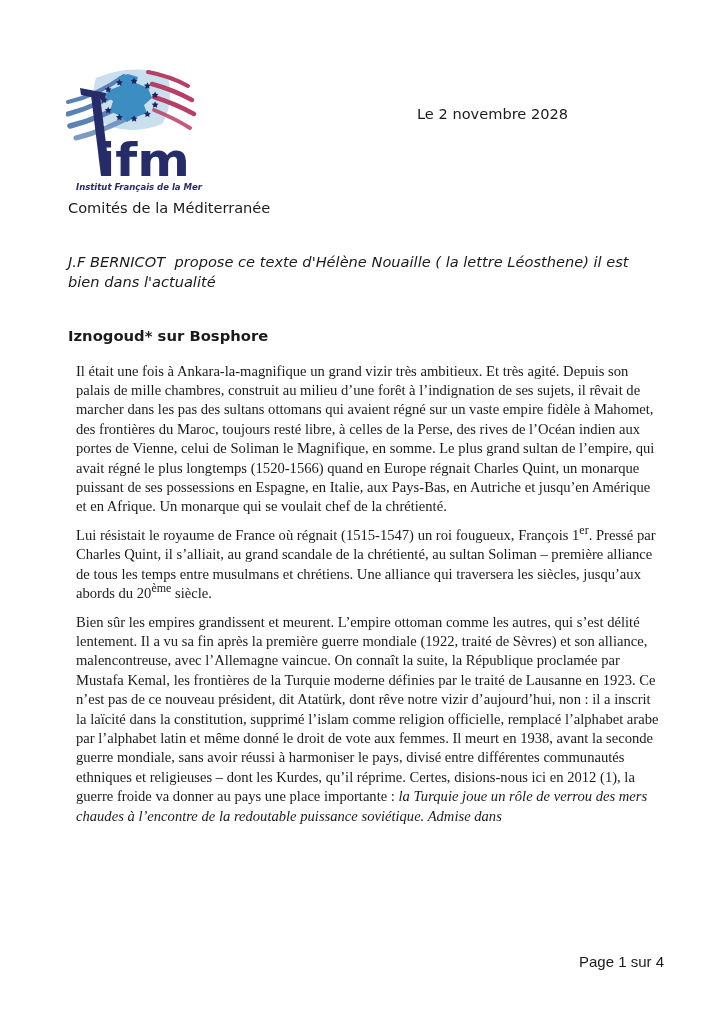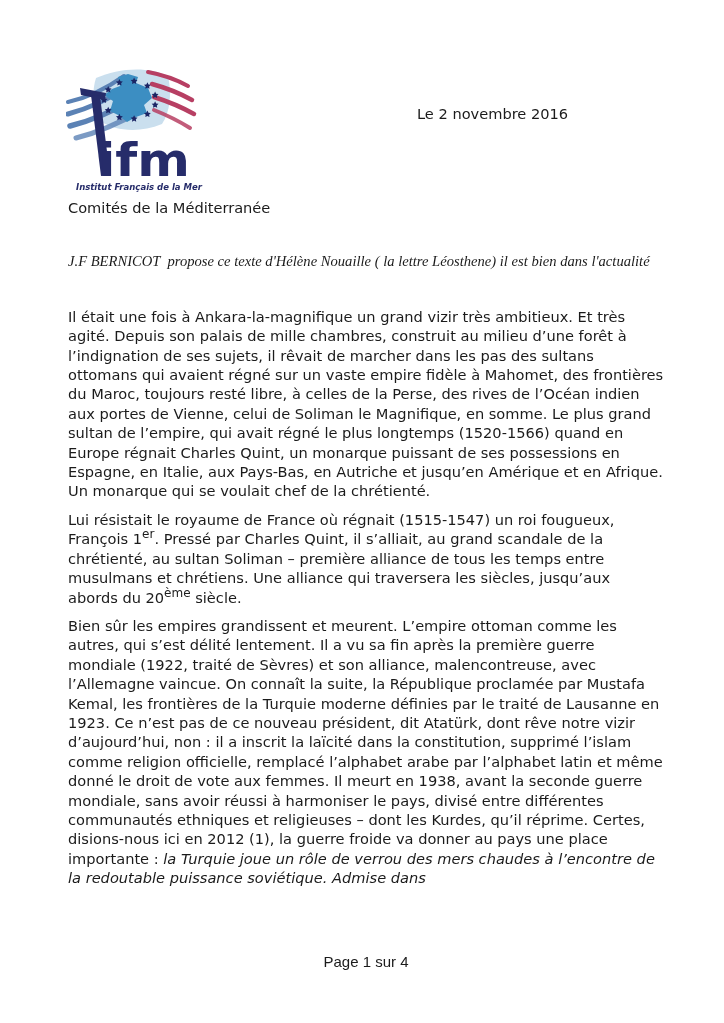--- a/index.html
+++ b/index.html
@@ -11,29 +11,29 @@
     color:#1b1b1b;
     overflow:hidden;
   }
   .logo{position:absolute;left:66px;top:64px;width:142px;height:132px;text-align:center;}
   .date-line{position:absolute;left:417px;top:105px;font-size:14.6px;}
   .content{
     position:absolute;left:68px;top:198px;width:596px;
     font-size:14.6px;line-height:19.4px;
   }
   .doc-title{margin:0 0 35px 0;}
-  .intro{font-style:italic;white-space:pre-wrap;margin:0 0 35px 0;font-family:Liberation Serif, serif;}
+  .intro{font-style:italic;white-space:pre-wrap;margin:0 0 35px 0;}
   .heading{font-weight:bold;margin:0 0 16px 0;font-size:14.8px;}
-  p.para{margin:0 0 9px 0;}
+  p.para{margin:0 0 9px 8px;font-family:Liberation Serif, serif;}
   p.para:last-child{margin-bottom:0;}
   .seg-italic{font-style:italic;}
   sup.seg-sup{font-size:12px;line-height:0;vertical-align:super;}
   .footer{
     position:absolute;left:68px;top:953px;width:596px;
-    text-align:center;font-size:15px;
+    text-align:right;font-size:15px;
     font-family:"Liberation Sans","DejaVu Sans",sans-serif;
   }
   svg text{font-family:"DejaVu Sans",sans-serif;}
 </style>
 </head>
 <body>
 
 <div class="page">
 
   <div class="logo">
@@ -78,25 +78,26 @@
         <polygon points="14,24 40,29 39,36 15,31"></polygon>
         <polygon points="25,31 34,32 44,111 35,112"></polygon>
       </g>
 
       <text x="32" y="112" font-size="46" font-weight="bold" fill="#262c6a" textLength="92" lengthAdjust="spacingAndGlyphs">ifm</text>
 
       <text x="10" y="126" font-size="9.3" font-weight="bold" font-style="italic" fill="#262c6a" textLength="126" lengthAdjust="spacingAndGlyphs">Institut Français de la Mer</text>
     </svg>
   </div>
 
-  <div class="date-line">Le 2 novembre 2016</div>
+  <div class="date-line">Le 2 novembre 2028</div>
 
   <div class="content">
     <div class="doc-title">Comités de la Méditerranée</div>
     <div class="intro">J.F BERNICOT  propose ce texte d'Hélène Nouaille ( la lettre Léosthene) il est bien dans l'actualité</div>
+    <div class="heading">Iznogoud* sur Bosphore</div>
     <p class="para"><span>Il était une fois à Ankara-la-magnifique un grand vizir très ambitieux. Et très agité. Depuis son palais de mille chambres, construit au milieu d’une forêt à l’indignation de ses sujets, il rêvait de marcher dans les pas des sultans ottomans qui avaient régné sur un vaste empire fidèle à Mahomet, des frontières du Maroc, toujours resté libre, à celles de la Perse, des rives de l’Océan indien aux portes de Vienne, celui de Soliman le Magnifique, en somme. Le plus grand sultan de l’empire, qui avait régné le plus longtemps (1520-1566) quand en Europe régnait Charles Quint, un monarque puissant de ses possessions en Espagne, en Italie, aux Pays-Bas, en Autriche et jusqu’en Amérique et en Afrique. Un monarque qui se voulait chef de la chrétienté.</span></p>
     <p class="para"><span>Lui résistait le royaume de France où régnait (1515-1547) un roi fougueux, François 1</span><sup class="seg-sup">er</sup><span>. Pressé par Charles Quint, il s’alliait, au grand scandale de la chrétienté, au sultan Soliman – première alliance de tous les temps entre musulmans et chrétiens. Une alliance qui traversera les siècles, jusqu’aux abords du 20</span><sup class="seg-sup">ème</sup><span> siècle.</span></p>
     <p class="para"><span>Bien sûr les empires grandissent et meurent. L’empire ottoman comme les autres, qui s’est délité lentement. Il a vu sa fin après la première guerre mondiale (1922, traité de Sèvres) et son alliance, malencontreuse, avec l’Allemagne vaincue. On connaît la suite, la République proclamée par Mustafa Kemal, les frontières de la Turquie moderne définies par le traité de Lausanne en 1923. Ce n’est pas de ce nouveau président, dit Atatürk, dont rêve notre vizir d’aujourd’hui, non : il a inscrit la laïcité dans la constitution, supprimé l’islam comme religion officielle, remplacé l’alphabet arabe par l’alphabet latin et même donné le droit de vote aux femmes. Il meurt en 1938, avant la seconde guerre mondiale, sans avoir réussi à harmoniser le pays, divisé entre différentes communautés ethniques et religieuses – dont les Kurdes, qu’il réprime. Certes, disions-nous ici en 2012 (1), la guerre froide va donner au pays une place importante : </span><span class="seg-italic">la Turquie joue un rôle de verrou des mers chaudes à l’encontre de la redoutable puissance soviétique. Admise dans</span></p>
   </div>
 
   <div class="footer">Page 1 sur 4</div>
 
 </div>
 
 </body></html>

